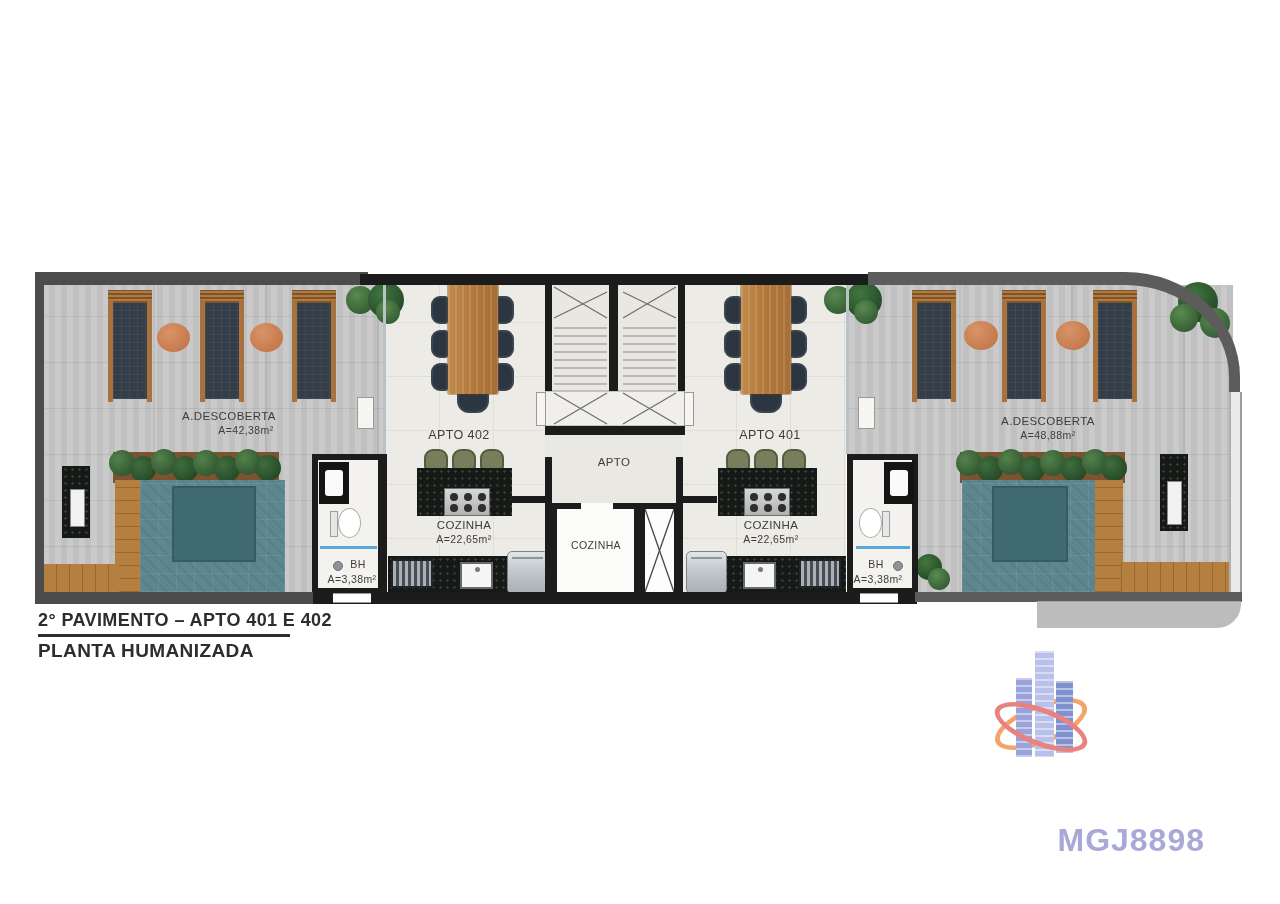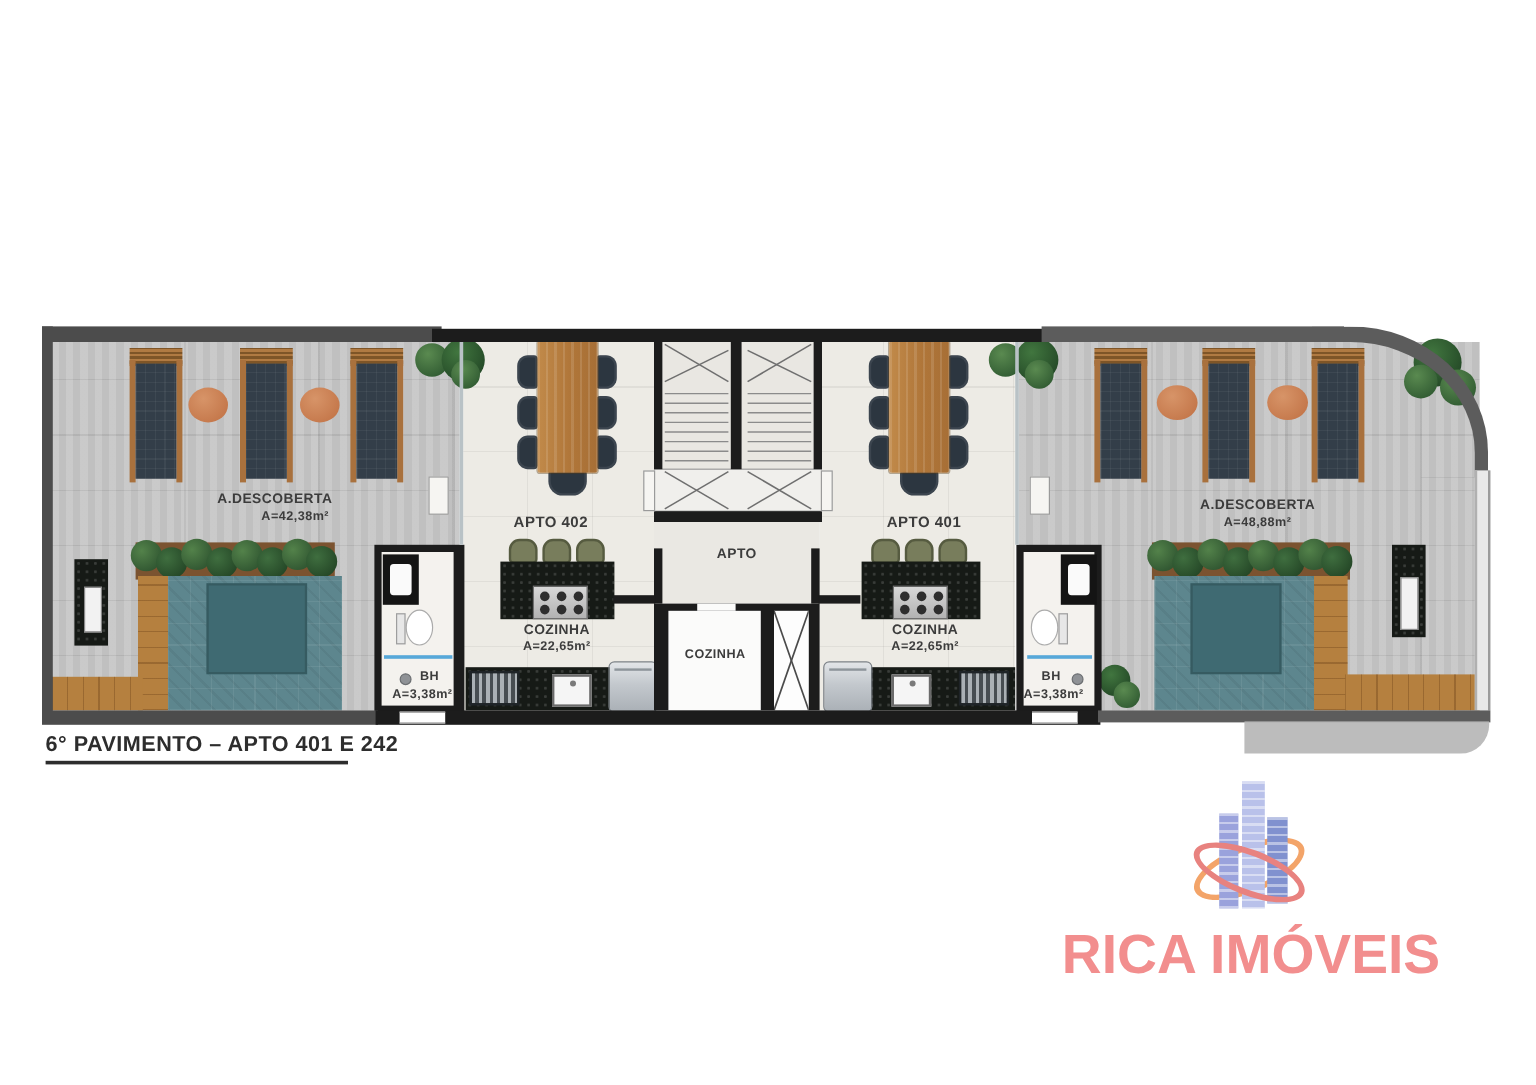--- a/index.html
+++ b/index.html
@@ -79,21 +79,21 @@
     border-radius:50%;background:#7a7a7a;}
   .toilet .tank{position:absolute;top:3px;width:6px;height:24px;background:#e7e7e7;border:1px solid #9e9e9e;}
   .toilet .bowl{position:absolute;top:0;width:21px;height:28px;background:#ffffff;border:1px solid #ababab;border-radius:50%;}
   .bhsink{background:#141414;}
   .bhsink .basin{position:absolute;inset:8px 6px 8px 6px;background:#fafafa;border-radius:3px;}
   .shline{background:#57a8d9;height:3px;}
   .dot{width:8px;height:8px;border-radius:50%;background:#8f9296;border:1px solid #6c6f72;}
   .whitebox{background:#f6f5f2;border:1.5px solid #9a9a9a;box-sizing:border-box;}
 
   
-  .lbl{position:absolute;transform:translateX(-50%);white-space:nowrap;font-weight:700;
+  .lbl{position:absolute;transform:translateX(-50%);white-space:nowrap;font-weight:400;
     color:#3c3c3c;font-size:11.5px;letter-spacing:.4px;}
   .lbl.sm{font-size:10.5px;}
   .lbl.lg{font-size:12.5px;}
 
   
   .cap1{position:absolute;left:38px;top:610px;font-size:18px;font-weight:700;color:#2d2d2d;letter-spacing:.4px;}
   .cap-rule{position:absolute;left:38px;top:634px;width:252px;height:2.5px;background:#2d2d2d;}
   .cap2{position:absolute;left:38px;top:640px;font-size:19px;font-weight:700;color:#2d2d2d;letter-spacing:.4px;}
 
   
@@ -365,25 +365,26 @@
   <div class="abs" style="left:1093px;top:272px;width:147px;height:126px;border-top:13px solid #5c5c5c;border-right:11px solid #5c5c5c;border-top-right-radius:115px 105px;box-sizing:border-box"></div>
   <div class="abs" style="left:1229px;top:392px;width:13px;height:200px;background:#e9e9e9;border-left:2px solid #b0b0b0;border-right:2px solid #9c9c9c;box-sizing:border-box"></div>
   <div class="abs wallgray" style="left:35px;top:272px;width:9px;height:331px"></div>
   <div class="abs wallgray" style="left:35px;top:592px;width:280px;height:12px"></div>
   <div class="abs wall" style="left:313px;top:592px;width:604px;height:12px"></div>
   <div class="abs wallgray2" style="left:915px;top:592px;width:327px;height:10px"></div>
   <div class="abs" style="left:333px;top:593px;width:38px;height:10px;background:#ffffff;border-top:1px solid #999;border-bottom:1px solid #999;box-sizing:border-box"></div>
   <div class="abs" style="left:860px;top:593px;width:38px;height:10px;background:#ffffff;border-top:1px solid #999;border-bottom:1px solid #999;box-sizing:border-box"></div>
   <div class="abs" style="left:1037px;top:601px;width:204px;height:26px;background:#bcbcbc;border-bottom-right-radius:24px;border-top:1px solid #a2a2a2"></div>
 
-  <div class="cap1">6° PAVIMENTO – APTO 401 E 242</div>
+  <div class="cap1">2° PAVIMENTO – APTO 401 E 402</div>
   <div class="cap-rule"></div>
+  <div class="cap2">PLANTA HUMANIZADA</div>
 
   <div class="abs" style="left:990px;top:648px;width:110px;height:115px">
     <span class="ring" style="left:2px;top:56px;width:98px;height:40px;border:5px solid #f3a469;transform:rotate(-22deg)"></span>
     <span class="tower" style="left:26px;top:30px;width:16px;height:79px;background-color:#9aa2dc"></span>
     <span class="tower" style="left:45px;top:3px;width:19px;height:106px;background-color:#b9c1ea"></span>
     <span class="tower" style="left:66px;top:33px;width:17px;height:72px;background-color:#8091cf"></span>
     <span class="ring" style="left:2px;top:60px;width:98px;height:38px;border:5px solid #e8827f;transform:rotate(21deg)"></span>
   </div>
-  <div class="wm-brand">RICA IMÓVEIS</div>
+  <div class="wm-code">MGJ8898</div>
 
 </div>
 
 </body></html>

